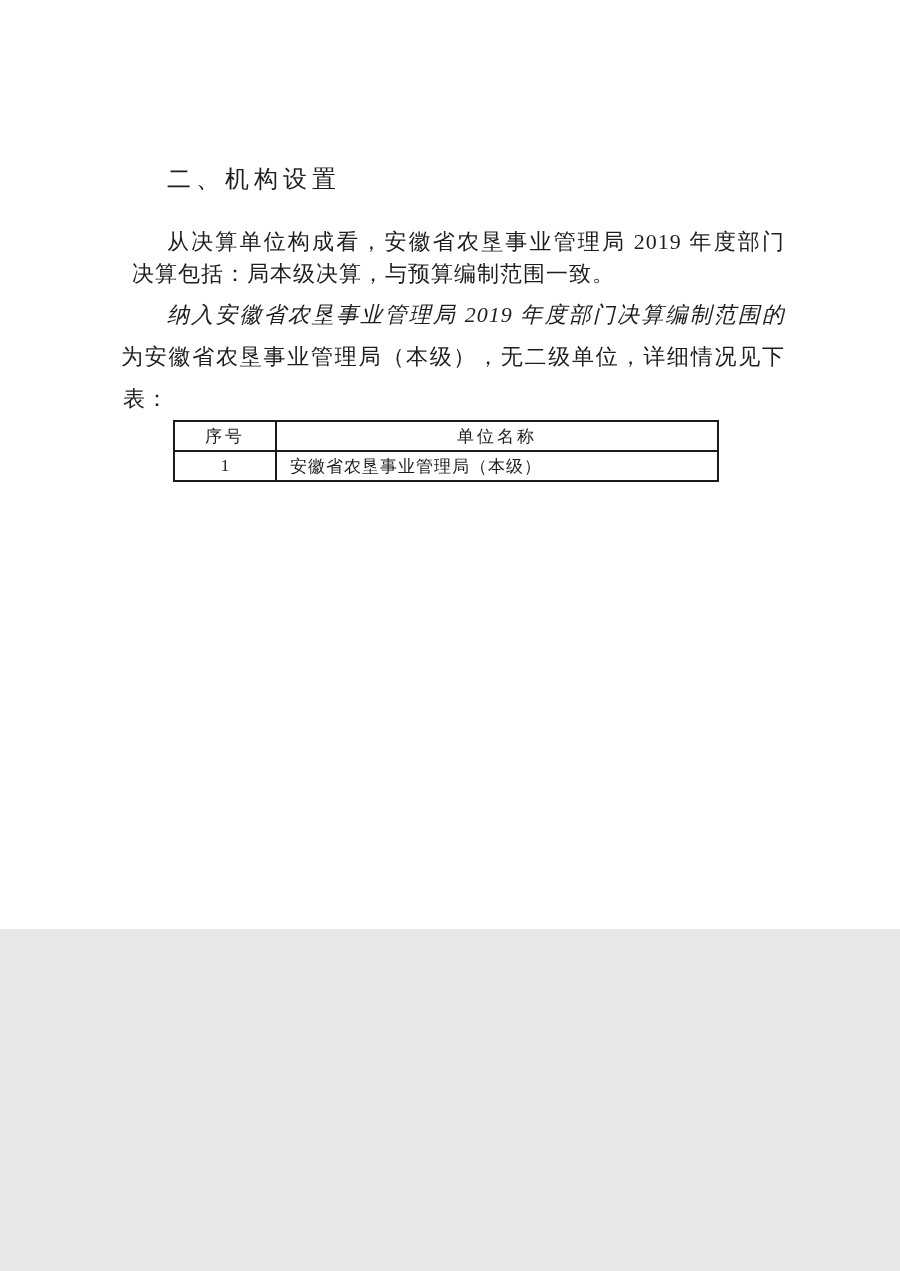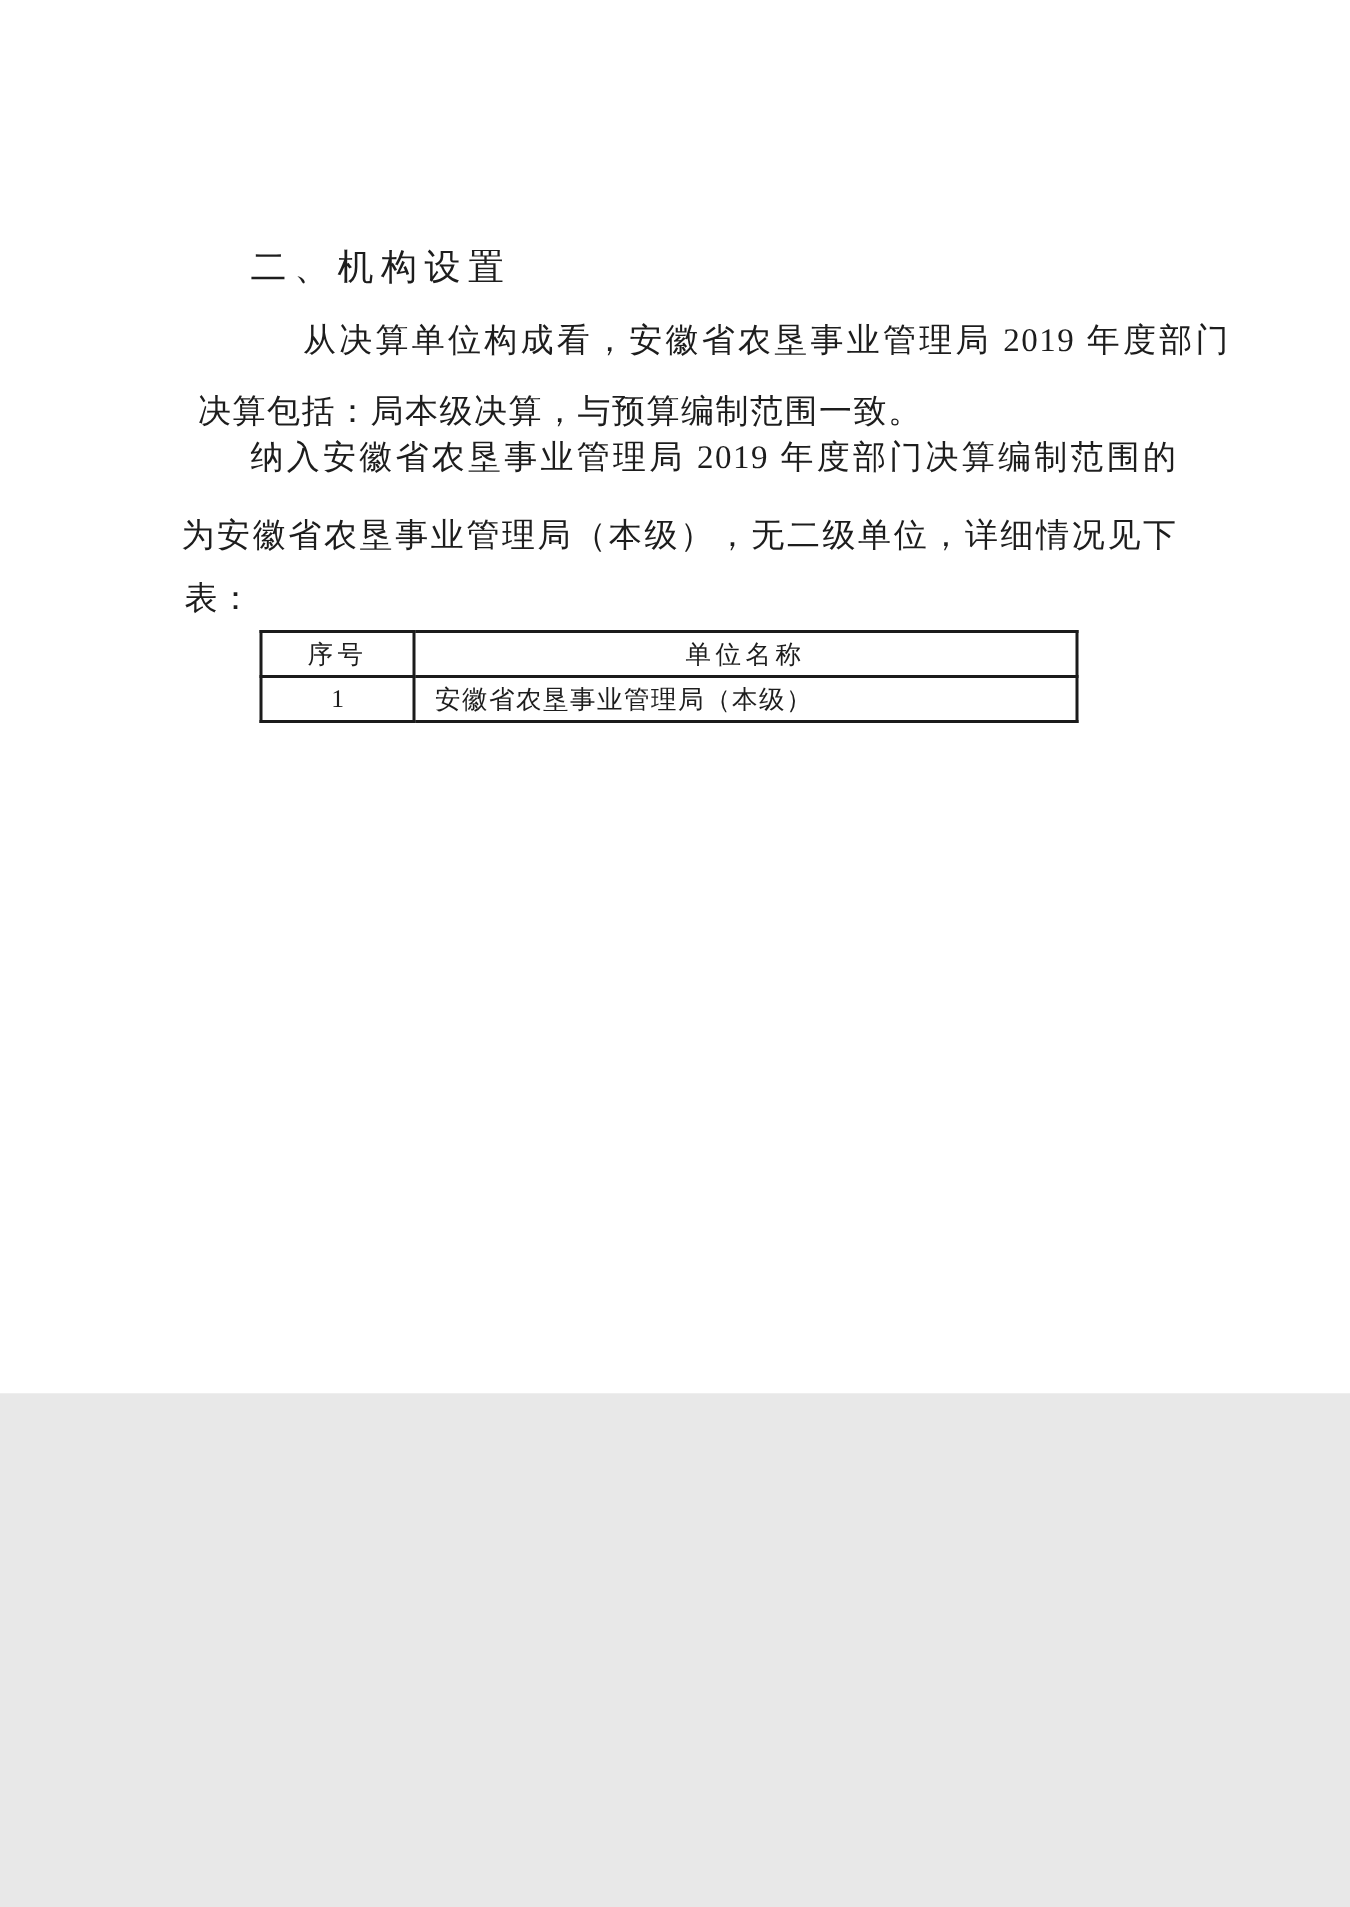--- a/index.html
+++ b/index.html
@@ -35,23 +35,23 @@
     letter-spacing: 1px;
     white-space: nowrap;
   }
   .just {
     white-space: normal;
     text-align: justify;
     text-align-last: justify;
     text-justify: inter-character;
     overflow: hidden;
   }
-  .l-p1l1 { left: 167px; top: 212px; width: 618px; margin-left: 35px; }
+  .l-p1l1 { left: 167px; top: 227px; width: 618px; }
   .l-p1l2 { left: 121px; top: 259px; margin-left: 11px; }
-  .l-p2l1 { left: 167px; top: 290px; width: 618px; }
+  .l-p2l1 { left: 167px; top: 300px; width: 618px; font-style: italic; }
   .l-p2l2 { left: 121px; top: 342px; width: 664px; }
   .l-p2l3 { left: 123px; top: 384px; }
 
   table.units {
     position: absolute;
     left: 173px;
     top: 420px;
     width: 544px;
     border-collapse: collapse;
     table-layout: fixed;

